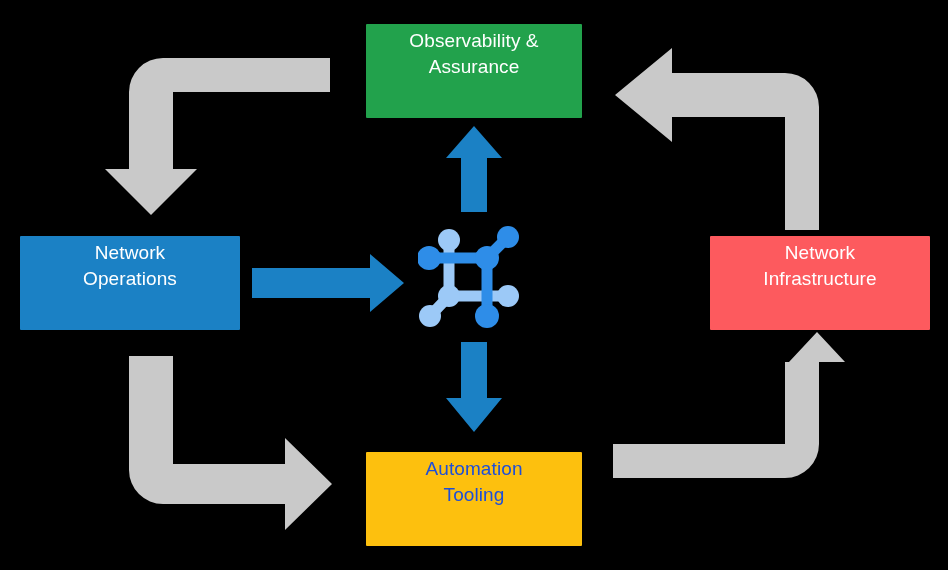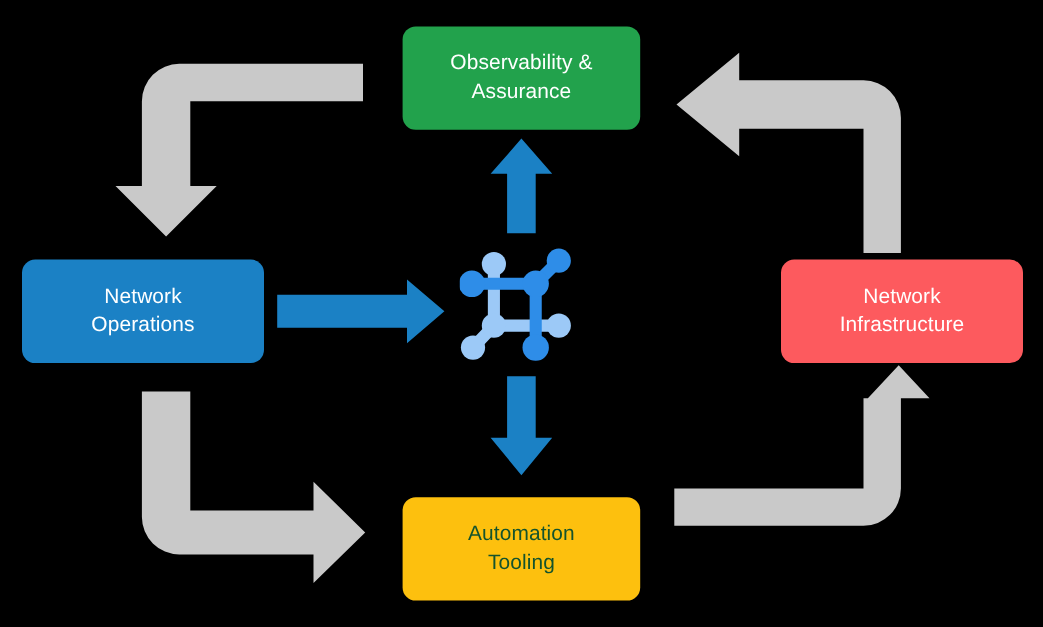--- a/index.html
+++ b/index.html
@@ -13,23 +13,22 @@
   }
   #canvas {
     position: relative;
     width: 948px;
     height: 570px;
     background: #000000;
     overflow: hidden;
   }
   .node-box {
     position: absolute;
-    border-radius: 12px;
+    border-radius: 1px;
     display: flex;
-    align-items: center;
     justify-content: center;
     text-align: center;
     color: #ffffff;
     font-size: 19px;
     line-height: 1.35;
     font-weight: 400;
     letter-spacing: 0.1px;
     box-sizing: border-box;
     padding: 4px 10px;
     white-space: pre-line;
@@ -206,18 +205,18 @@
   <div class="node-box" id="box-network-operations" style="background: rgb(27, 129, 197); color: rgb(255, 255, 255);">
     <span>Network
 Operations</span>
   </div>
 
   <div class="node-box" id="box-network-infrastructure" style="background: rgb(253, 90, 94); color: rgb(255, 255, 255);">
     <span>Network
 Infrastructure</span>
   </div>
 
-  <div class="node-box" id="box-automation-tooling" style="background: rgb(253, 192, 14); color: #14532d;">
+  <div class="node-box" id="box-automation-tooling" style="background: rgb(253, 192, 14); color: #1d4ed8;">
     <span>Automation
 Tooling</span>
   </div>
 
 </div>
 
 </body></html>

